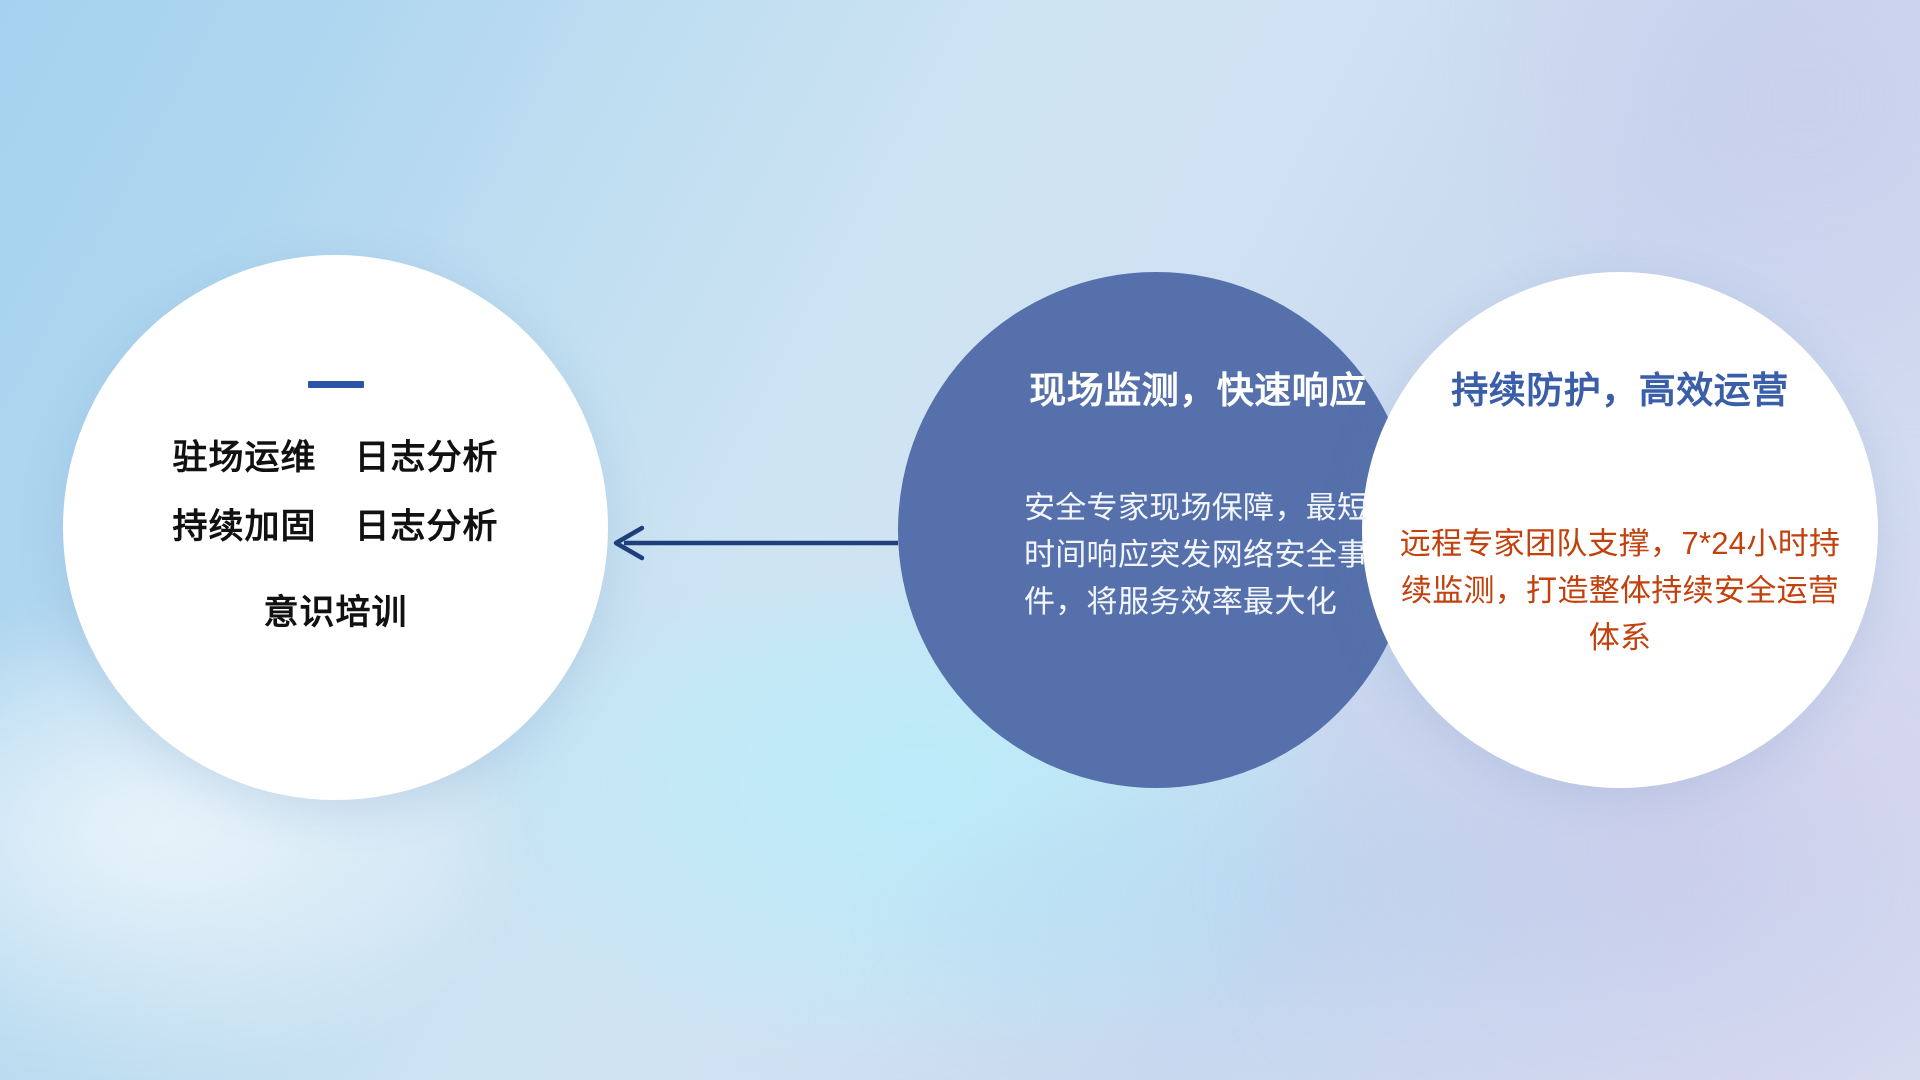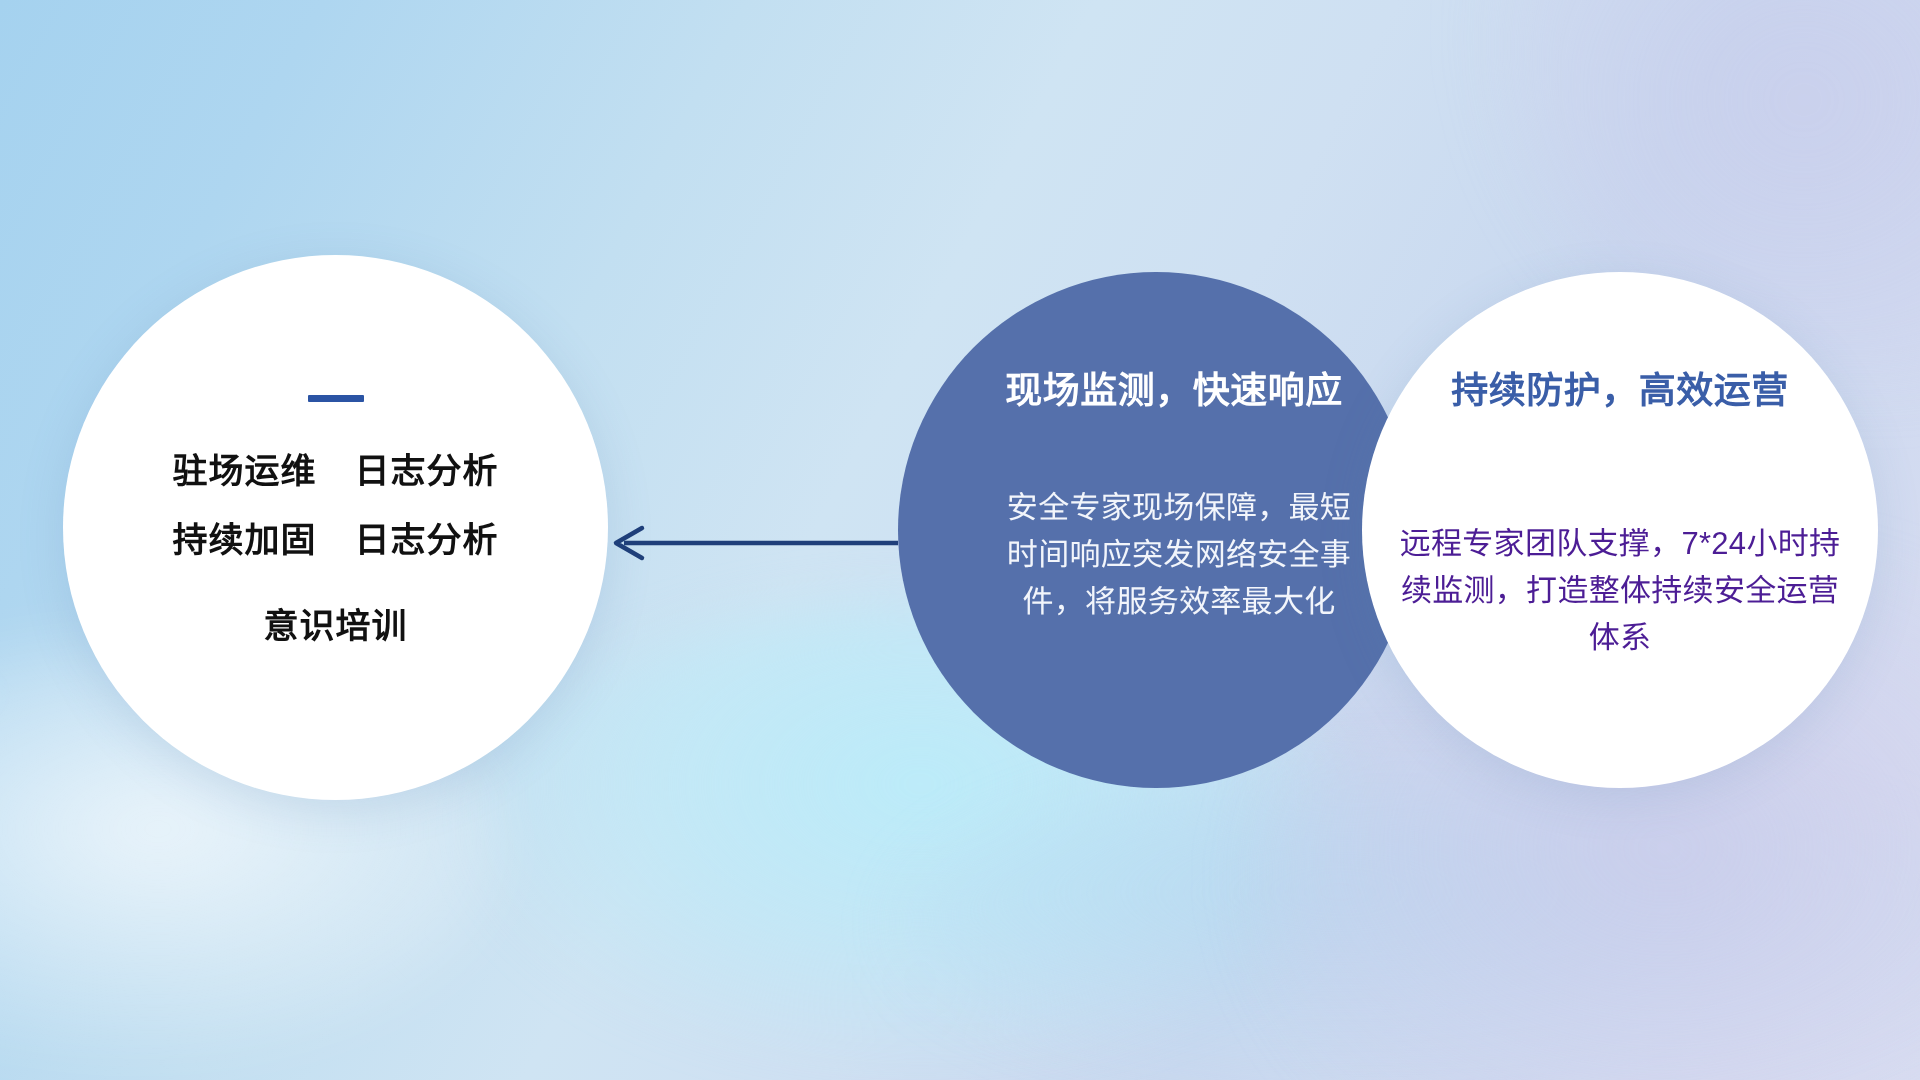--- a/index.html
+++ b/index.html
@@ -121,21 +121,21 @@
     left: 1362px; top: 272px;
     width: 516px; height: 516px;
     background: #ffffff;
     box-shadow: 0 10px 46px rgba(86,128,176,0.16);
     z-index: 7;
   }
 
   
   .left-content {
     position: absolute;
-    left: 63px; top: 255px;
+    left: 63px; top: 241px;
     width: 545px; height: 545px;
     z-index: 12;
     display: flex;
     flex-direction: column;
     align-items: center;
     justify-content: flex-start;
     padding-top: 140px;
     box-sizing: border-box;
   }
   .divider-bar {
@@ -156,21 +156,21 @@
     line-height: 1.18;
     letter-spacing: 1px;
     margin-bottom: 28px;
     white-space: nowrap;
   }
   .tag-row.single { margin-bottom: 16px; margin-top: 16px; }
 
   
   .mid-content {
     position: absolute;
-    left: 898px; top: 272px;
+    left: 922px; top: 272px;
     width: 516px; height: 516px;
     z-index: 13;
     display: flex;
     flex-direction: column;
     align-items: center;
     padding-top: 88px;
     box-sizing: border-box;
   }
   .mid-title {
     font-size: 37px;
@@ -180,21 +180,21 @@
     white-space: nowrap;
     margin-left: 36px;
   }
   .mid-body {
     margin-top: 70px;
     width: 358px;
     margin-left: 46px;
     font-size: 31px;
     line-height: 1.52;
     color: #f2f5fb;
-    text-align: center;
+    text-align: left;
     letter-spacing: 0.3px;
   }
 
   
   .right-content {
     position: absolute;
     left: 1362px; top: 272px;
     width: 516px; height: 516px;
     z-index: 14;
     display: flex;
@@ -209,21 +209,21 @@
     font-weight: bold;
     color: #3a5ea8;
     letter-spacing: 0.5px;
     white-space: nowrap;
   }
   .right-body {
     margin-top: 66px;
     width: 452px;
     font-size: 31px;
     line-height: 1.52;
-    color: #4c1d95;
+    color: #c2410c;
     text-align: center;
     letter-spacing: 0.3px;
   }
 
   
   .arrow-svg {
     position: absolute;
     left: 600px; top: 515px;
     width: 300px; height: 60px;
     z-index: 9;

